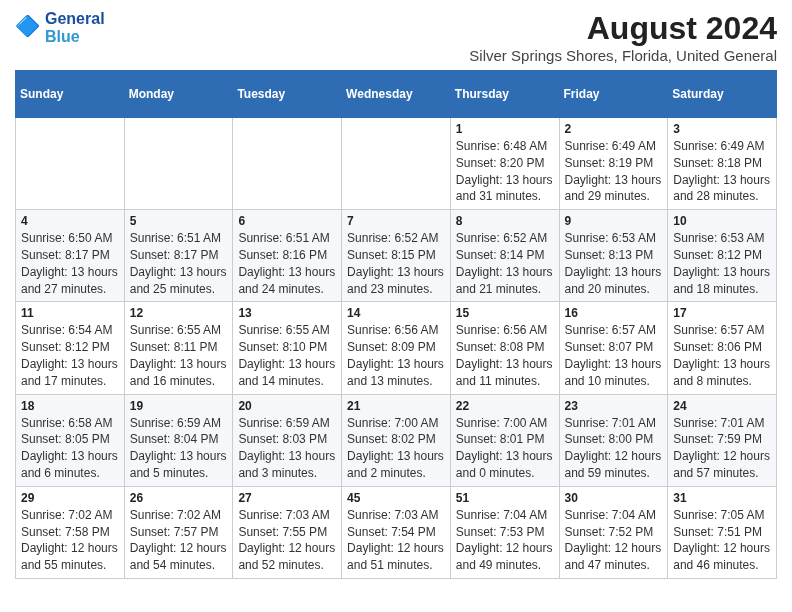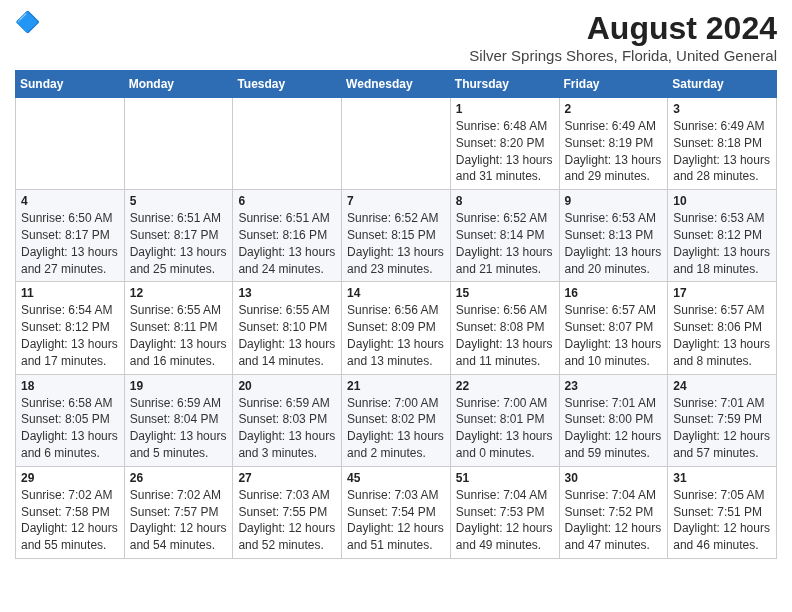--- a/index.html
+++ b/index.html
@@ -44,21 +44,21 @@
       color: #444;
     }
     .calendar {
       width: 100%;
       border-collapse: collapse;
       font-size: 11px;
     }
     .calendar th {
       background: #2e6db4;
       color: #fff;
-      padding: 6px 4px;
+      padding: 16px 4px;
       text-align: left;
       font-size: 12px;
       font-weight: bold;
       border: 1px solid #2e6db4;
     }
     .calendar td {
       border: 1px solid #ccc;
       vertical-align: top;
       padding: 4px 5px;
       width: calc(100% / 7);
@@ -86,20 +86,26 @@
     }
   </style>
 </head>
 <body>
 
 <div class="header-area">
   <div class="logo">
     <svg class="logo-bird" viewBox="0 0 30 30" xmlns="http://www.w3.org/2000/svg">
       <text x="0" y="20" font-size="22" fill="#2e6db4">🔷</text>
     </svg>
+    <div>
+      <div class="logo-text" style="font-size:16px;">
+        <span style="color:#1a4fa0;">General</span><br>
+        <span style="color:#2e9ad0;">Blue</span>
+      </div>
+    </div>
   </div>
   <div class="title-area">
     <div class="main-title">August 2024</div>
     <div class="subtitle">Silver Springs Shores, Florida, United General</div>
   </div>
 </div>
 
 <table class="calendar">
   <thead>
     <tr>

